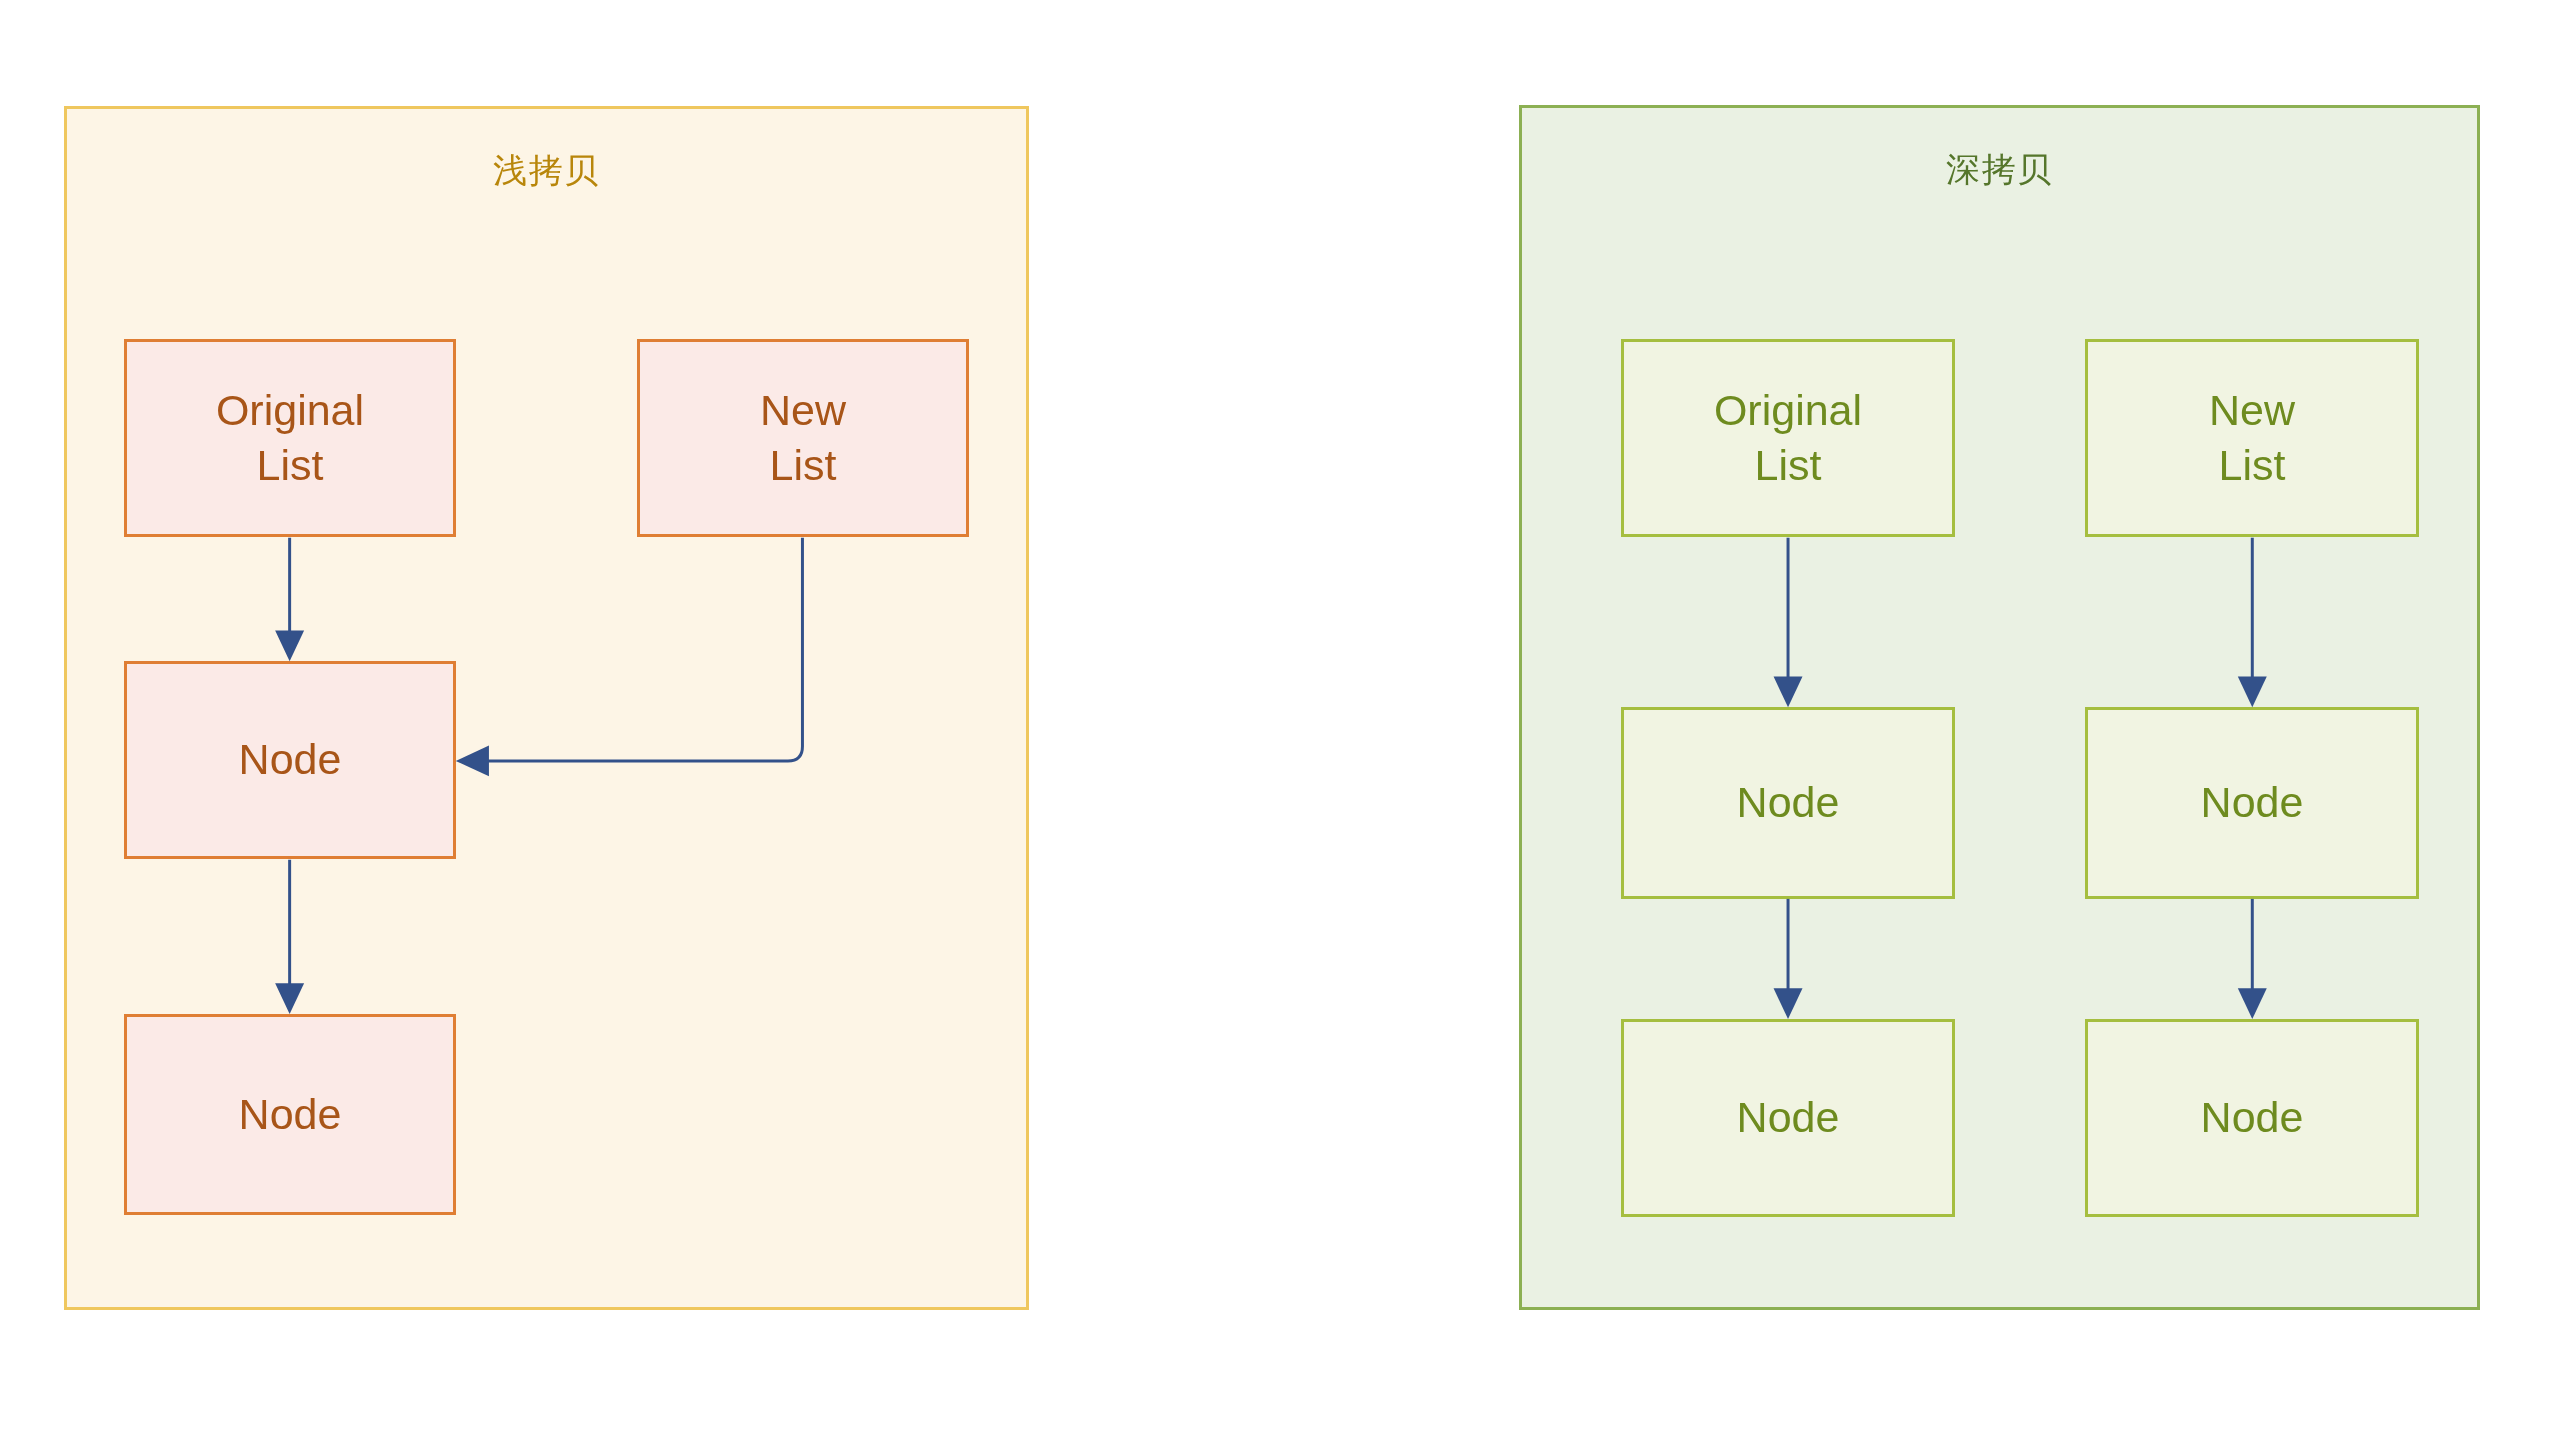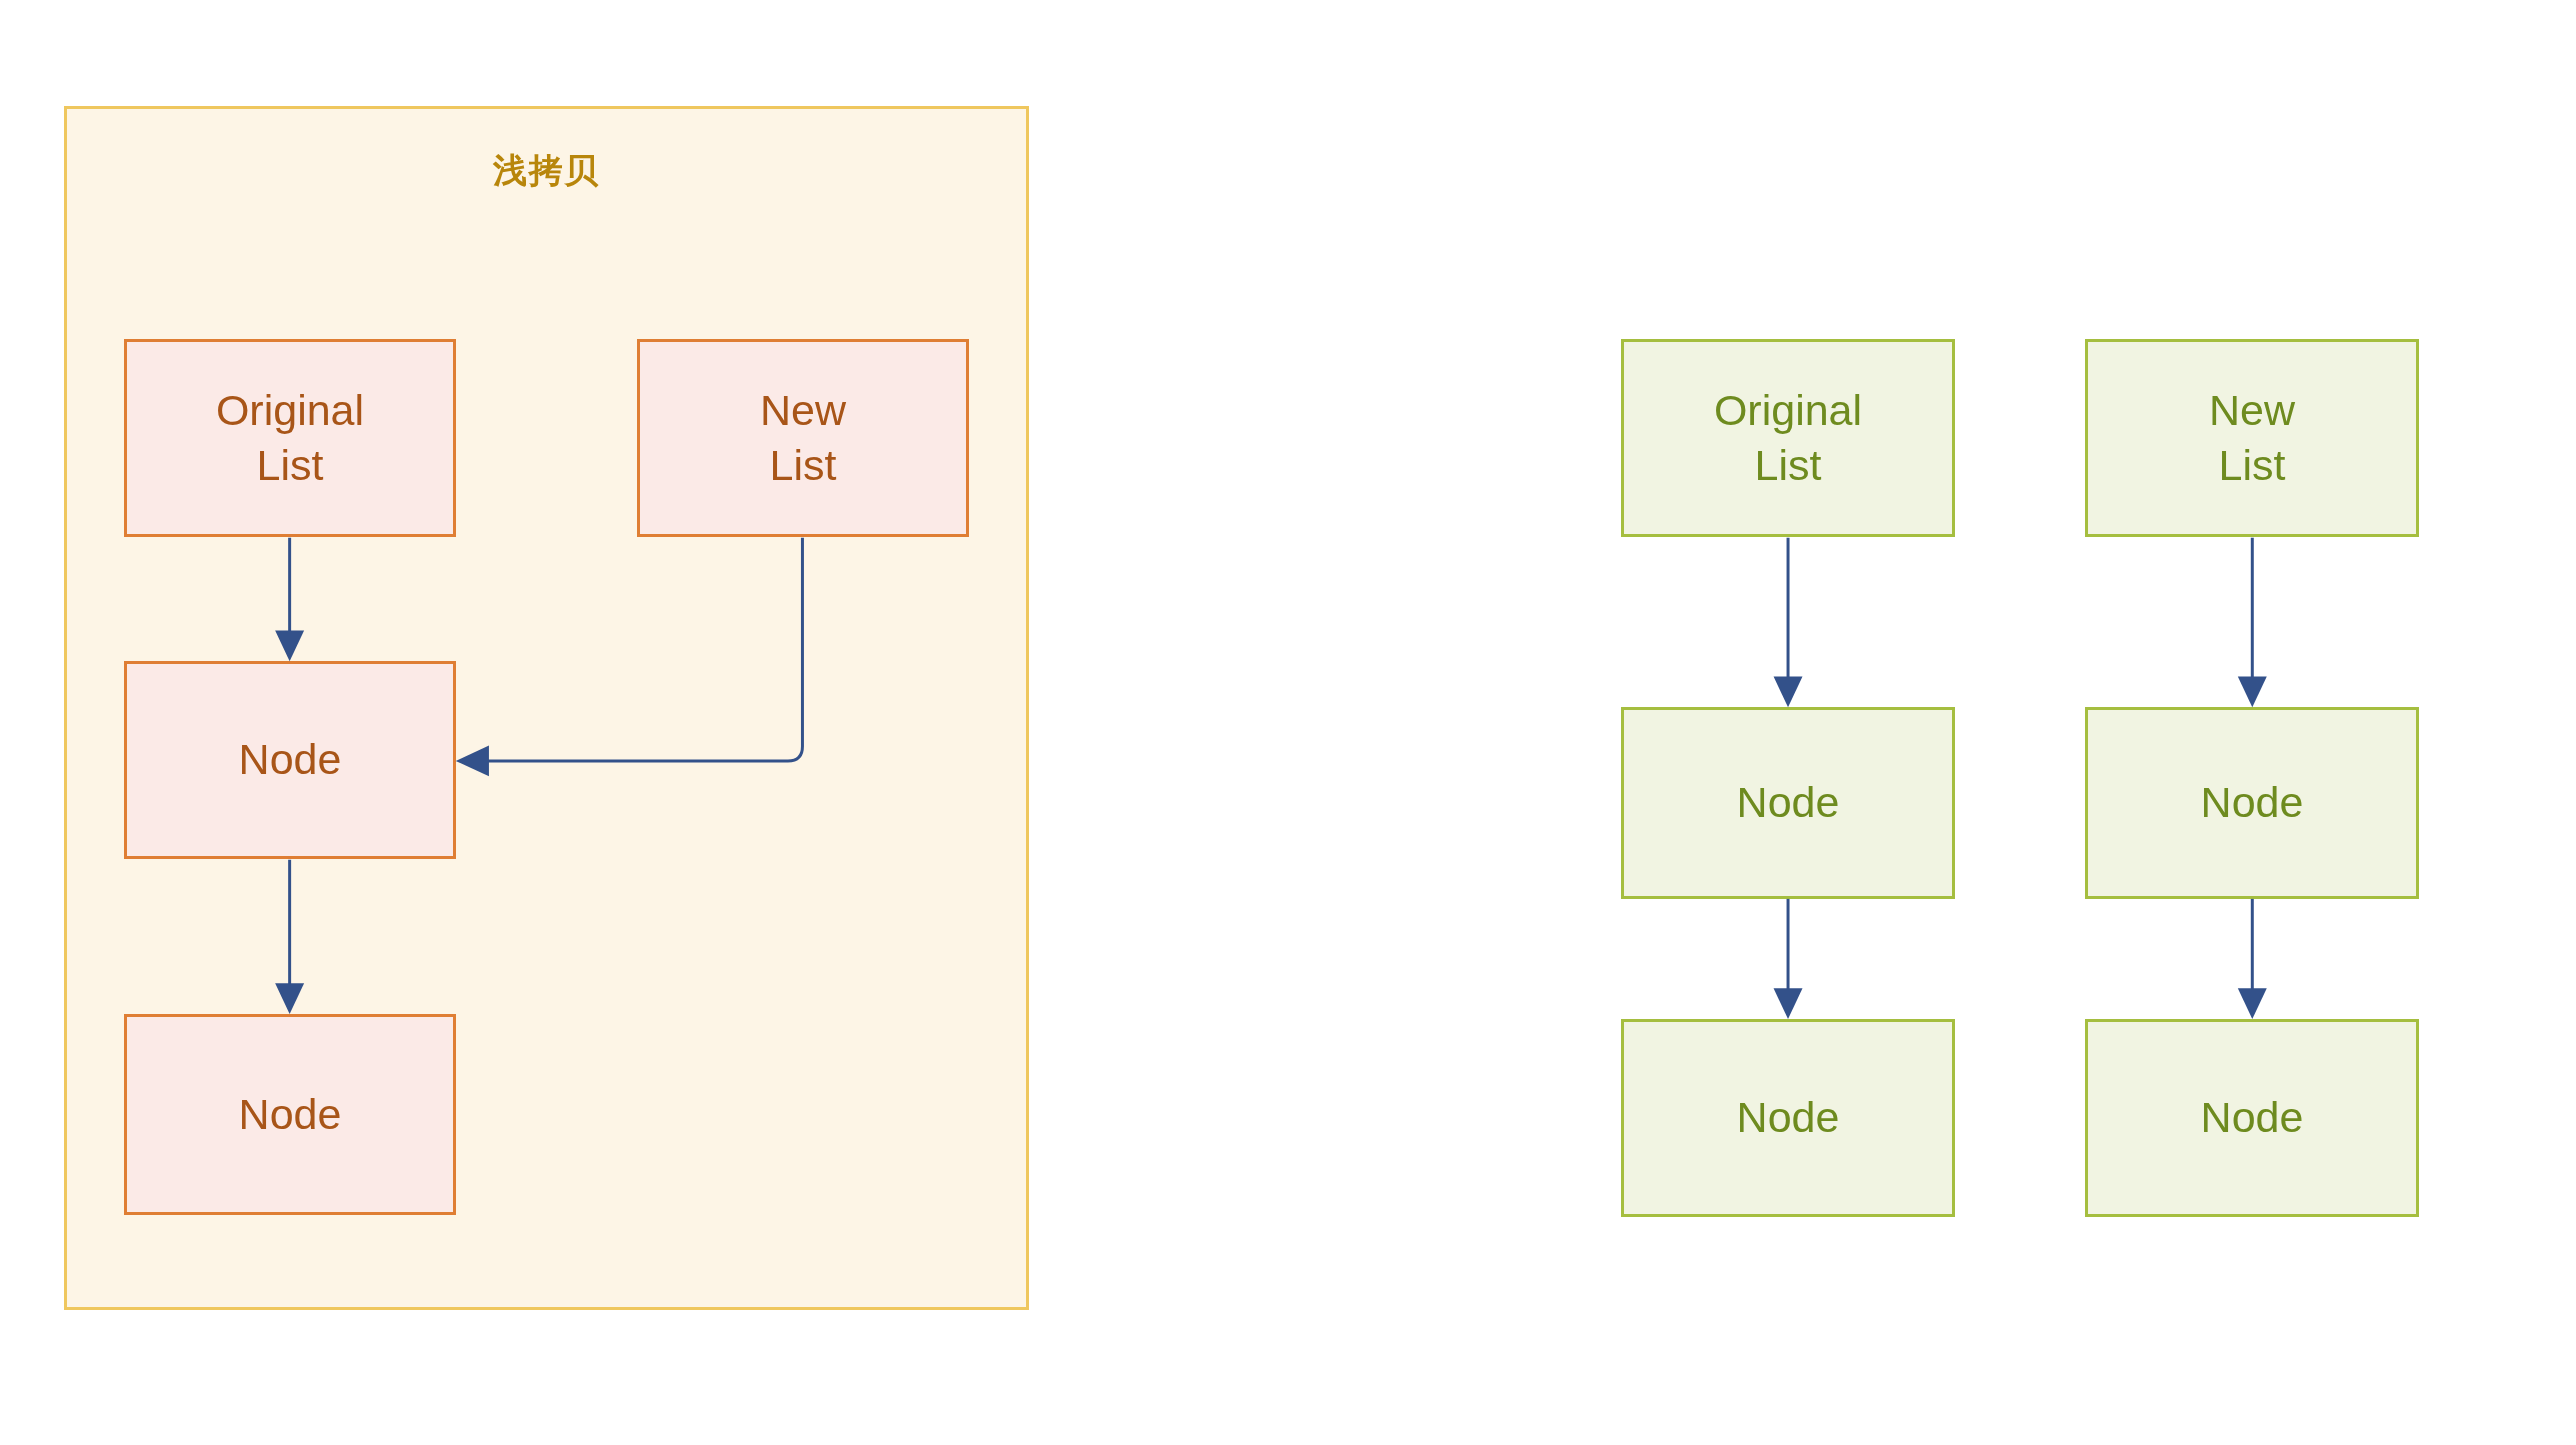--- a/index.html
+++ b/index.html
@@ -45,21 +45,21 @@
     border-color: #8CB053;
   }
 
   .panel-title {
     position: absolute;
     top: 41px;
     left: 0;
     width: 100%;
     text-align: center;
     font-size: 34px;
-    font-weight: 700;
+    font-weight: 400;
     letter-spacing: 1.7px;
     line-height: 1.2;
     white-space: nowrap;
   }
   .title-shallow { color: #B8860B; }
   .title-deep    { color: #55762B; }
 
   
   .box {
     position: absolute;
@@ -128,20 +128,23 @@
   <div class="box box-orange b-orig-left">Original
 List</div>
 
   <div class="box box-orange b-new-left">New
 List</div>
 
   <div class="box box-orange b-node1-left">Node</div>
 
   <div class="box box-orange b-node2-left">Node</div>
 
+  <div class="panel panel-deep">
+    <div class="panel-title title-deep">深拷贝</div>
+  </div>
 
   <div class="box box-green b-orig-right">Original
 List</div>
 
   <div class="box box-green b-new-right">New
 List</div>
 
   <div class="box box-green b-n1a-right">Node</div>
 
   <div class="box box-green b-n1b-right">Node</div>

